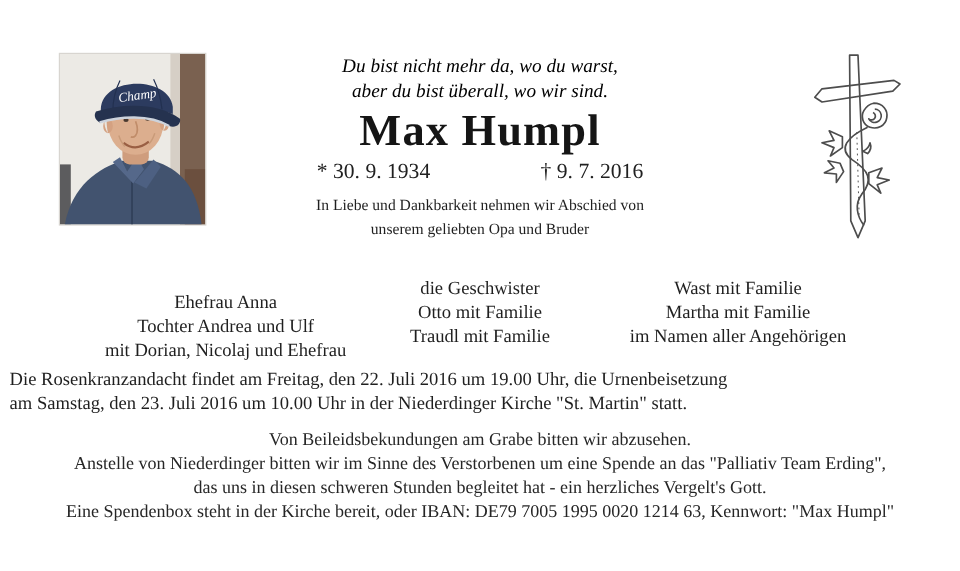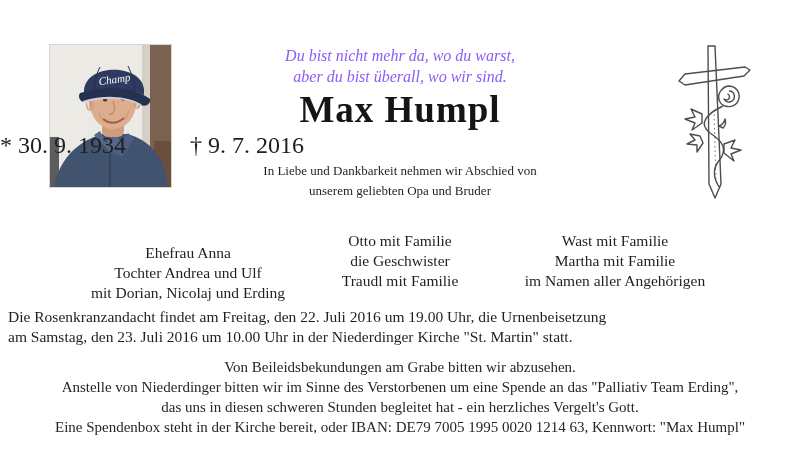--- a/index.html
+++ b/index.html
@@ -21,34 +21,35 @@
   }
   .photo-frame svg { display: block; }
 
   .cross-frame { left: 676px; top: 40px; width: 76px; height: 165px; }
 
   .epigraph {
     top: 45px;
     font-style: italic;
     font-size: 16px;
     line-height: 21px;
-    color: #8b5cf6;
+    color: #000000;
   }
   .name {
     top: 88px;
     font-size: 37px;
     font-weight: bold;
     letter-spacing: 1px;
     color: #151515;
   }
   .dates {
     top: 132px;
     display: flex;
-    gap: 64px;
-    font-size: 24px;
+    justify-content: center;
+    gap: 92px;
+    font-size: 18px;
     color: #202020;
   }
   .intro {
     top: 161px;
     font-size: 13px;
     line-height: 19.5px;
   }
   .mourner-col {
     top: 231px;
     width: 302px;
@@ -157,25 +158,25 @@
   </div>
 
   <div class="abs center intro">
     <div>In Liebe und Dankbarkeit nehmen wir Abschied von</div>
     <div>unserem geliebten Opa und Bruder</div>
   </div>
 
   <div class="abs mourner-col col-1">
     <div>Ehefrau Anna</div>
     <div>Tochter Andrea und Ulf</div>
-    <div>mit Dorian, Nicolaj und Erding</div>
+    <div>mit Dorian, Nicolaj und Ehefrau</div>
   </div>
   <div class="abs mourner-col col-2">
+    <div>die Geschwister</div>
     <div>Otto mit Familie</div>
-    <div>die Geschwister</div>
     <div>Traudl mit Familie</div>
   </div>
   <div class="abs mourner-col col-3">
     <div>Wast mit Familie</div>
     <div>Martha mit Familie</div>
     <div>im Namen aller Angehörigen</div>
   </div>
 
   <div class="abs service">
     <div>Die Rosenkranzandacht findet am Freitag, den 22. Juli 2016 um 19.00 Uhr, die Urnenbeisetzung</div>

